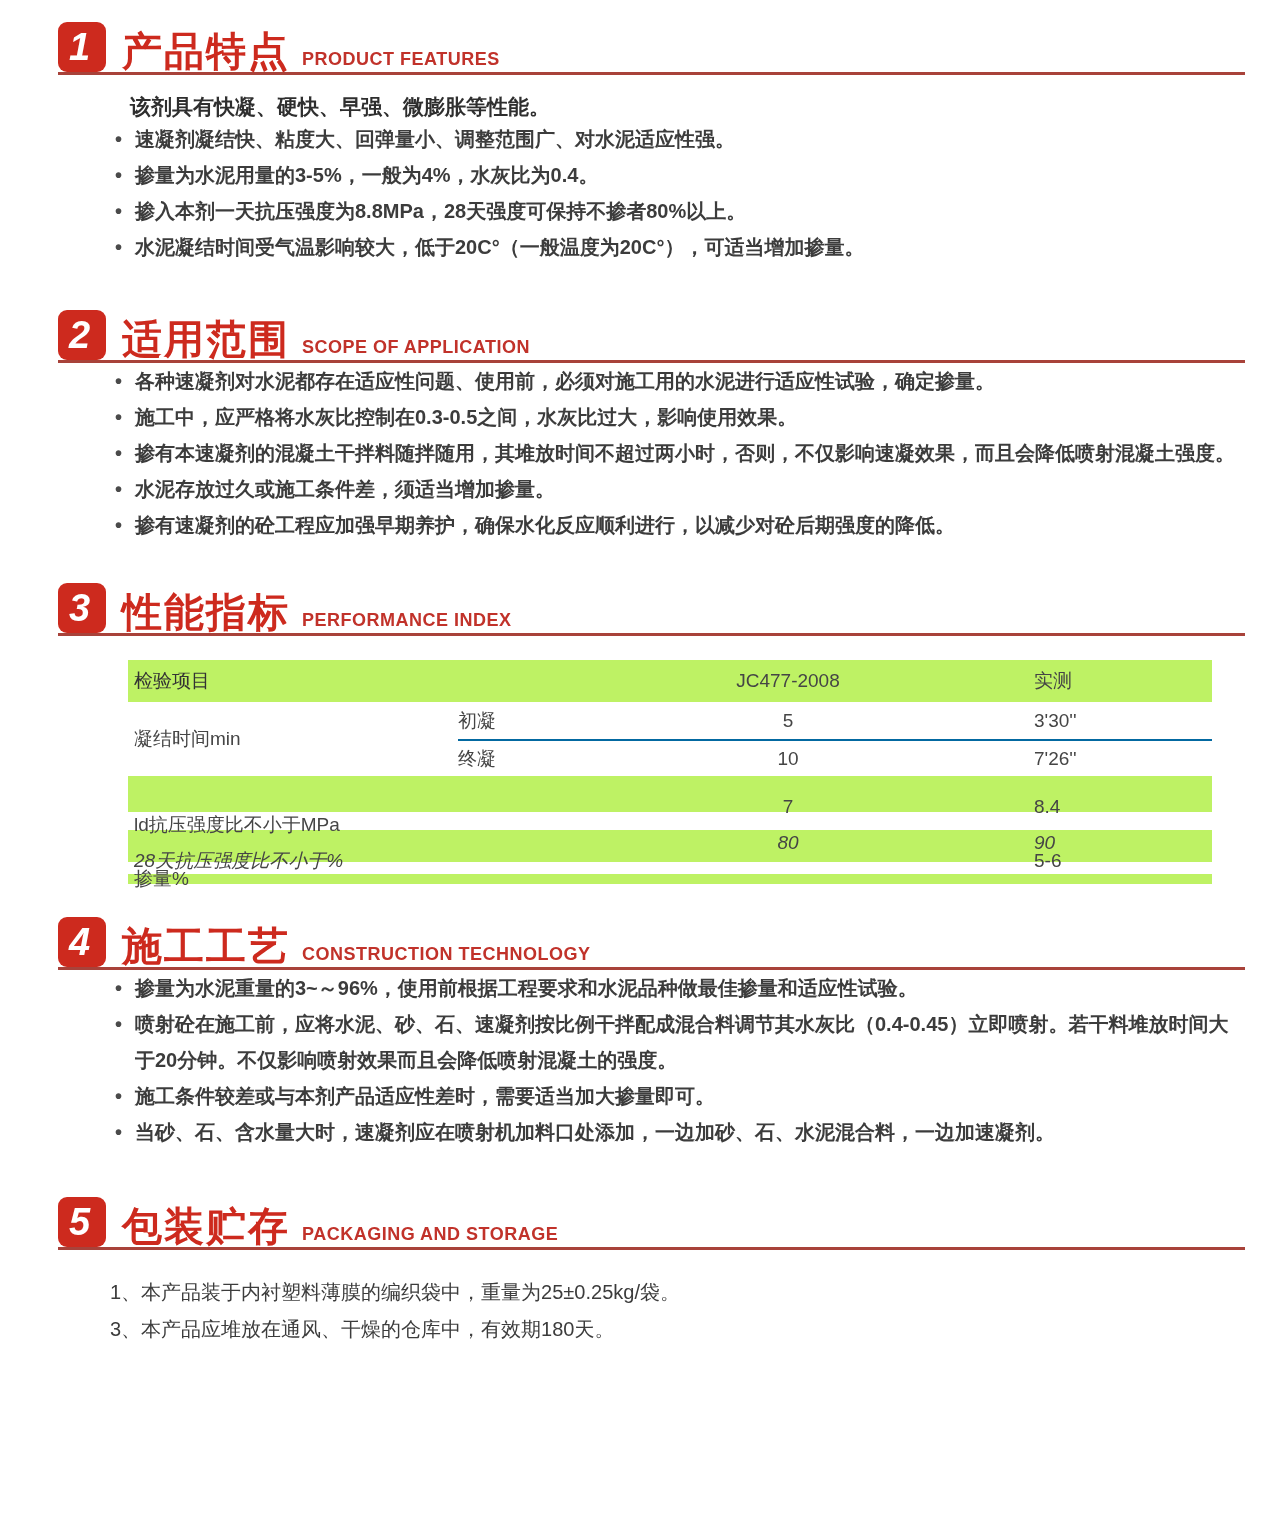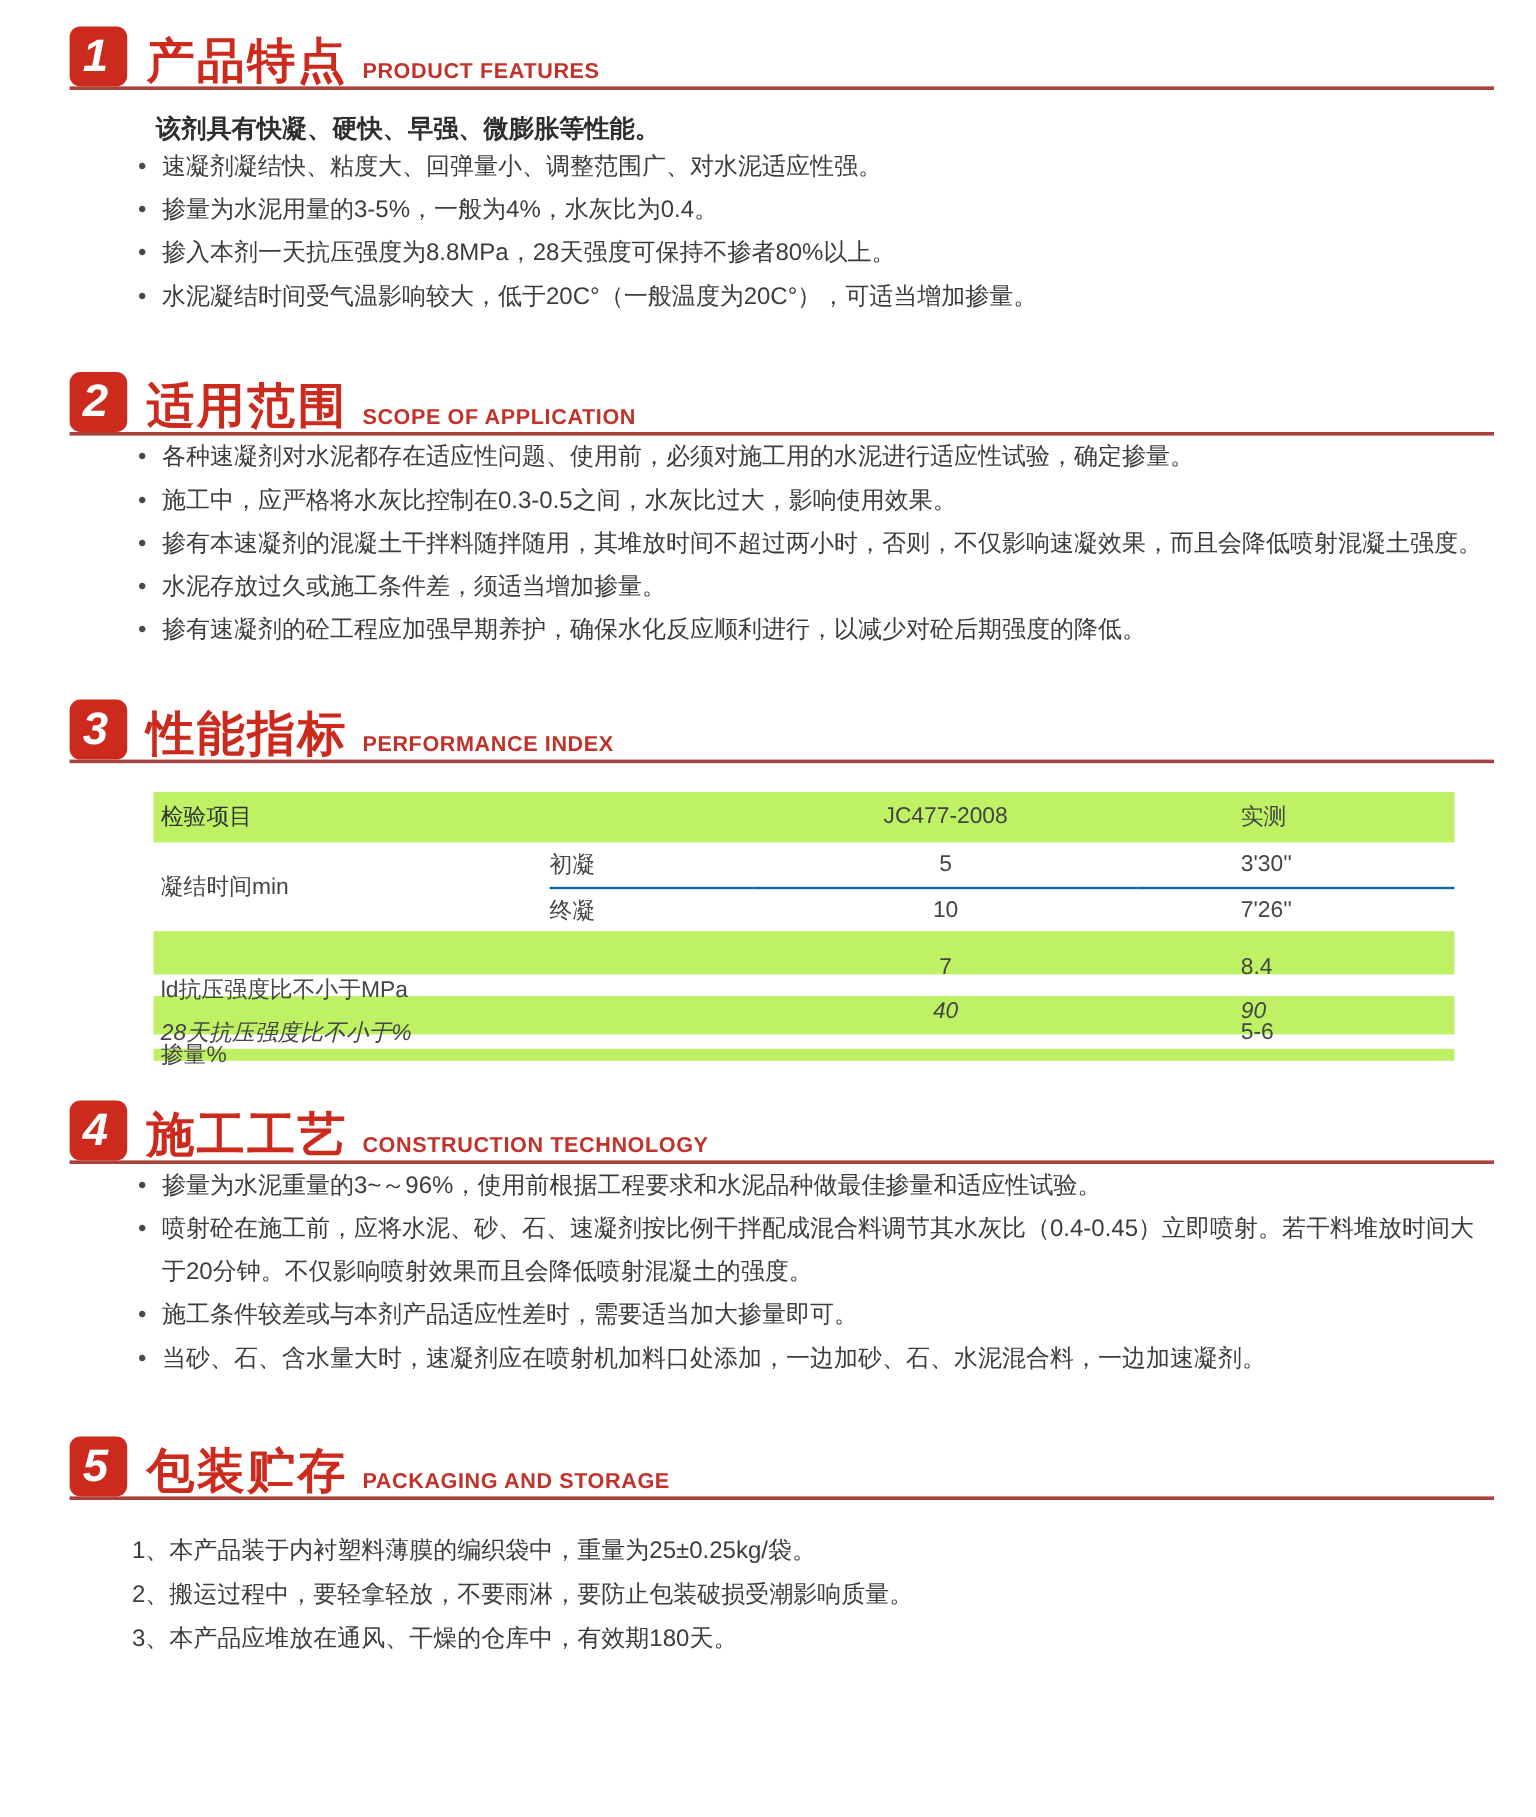--- a/index.html
+++ b/index.html
@@ -26,21 +26,21 @@
     margin-left:16px; line-height:1.05; letter-spacing:2px; white-space:nowrap;
   }
   .title-en {
     color:#c1322a; font-size:18px; font-weight:bold;
     margin-left:12px; line-height:1; padding-bottom:4px;
     letter-spacing:0.5px; white-space:nowrap;
   }
   .intro {
     margin:18px 0 0 72px; font-size:21px; font-weight:bold; color:#2e2e2e;
   }
-  ul.bullets { list-style:none; margin:0; padding:0 10px 0 57px; }
+  ul.bullets { list-style:none; margin:0; padding:0 10px 0 57px;font-weight:bold; }
   ul.bullets li {
     position:relative; font-size:20px; line-height:36px; padding-left:20px;
   }
   ul.bullets li::before {
     content:"\2022"; position:absolute; left:0; top:0; color:#4a4a4a;
   }
   .mt12 { margin-top:12px; }
   .mt22 { margin-top:22px; }
   .mt20 { margin-top:20px; }
   ol.plain { list-style:none; margin:24px 0 0 52px; padding:0; }
@@ -136,21 +136,21 @@
       <div class="divided c-meas">7'26''</div>
     </div>
 
     <div class="t-row gray h36">
       <div class="c-label">ld抗压强度比不小于MPa</div>
       <div class="c-std">7</div>
       <div class="c-meas">8.4</div>
     </div>
     <div class="t-row h34">
       <div class="c-label">28天抗压强度比不小于%</div>
-      <div class="c-std">40</div>
+      <div class="c-std">80</div>
       <div class="c-meas">90</div>
     </div>
     <div class="t-row gray h32">
       <div class="c-label">掺量%</div>
       <div class="c-std"></div>
       <div class="c-meas">5-6</div>
     </div>
     <div class="t-gap"></div>
     <div class="t-strip gray"></div>
   </div>
@@ -171,16 +171,15 @@
 </div>
 
 <div class="section s5">
   <div class="sec-header">
     <div class="badge">5</div>
     <div class="title-zh">包装贮存</div>
     <div class="title-en">PACKAGING AND STORAGE</div>
   </div>
   <ol class="plain">
     <li><span>1、本产品装于内衬塑料薄膜的编织袋中，重量为25±0.25kg/袋。</span></li>
-    <li><span>2、搬运过程中，要轻拿轻放，不要雨淋，要防止包装破损受潮影响质量。</span></li>
     <li><span>3、本产品应堆放在通风、干燥的仓库中，有效期180天。</span></li>
   </ol>
 </div>
 
 </body></html>

